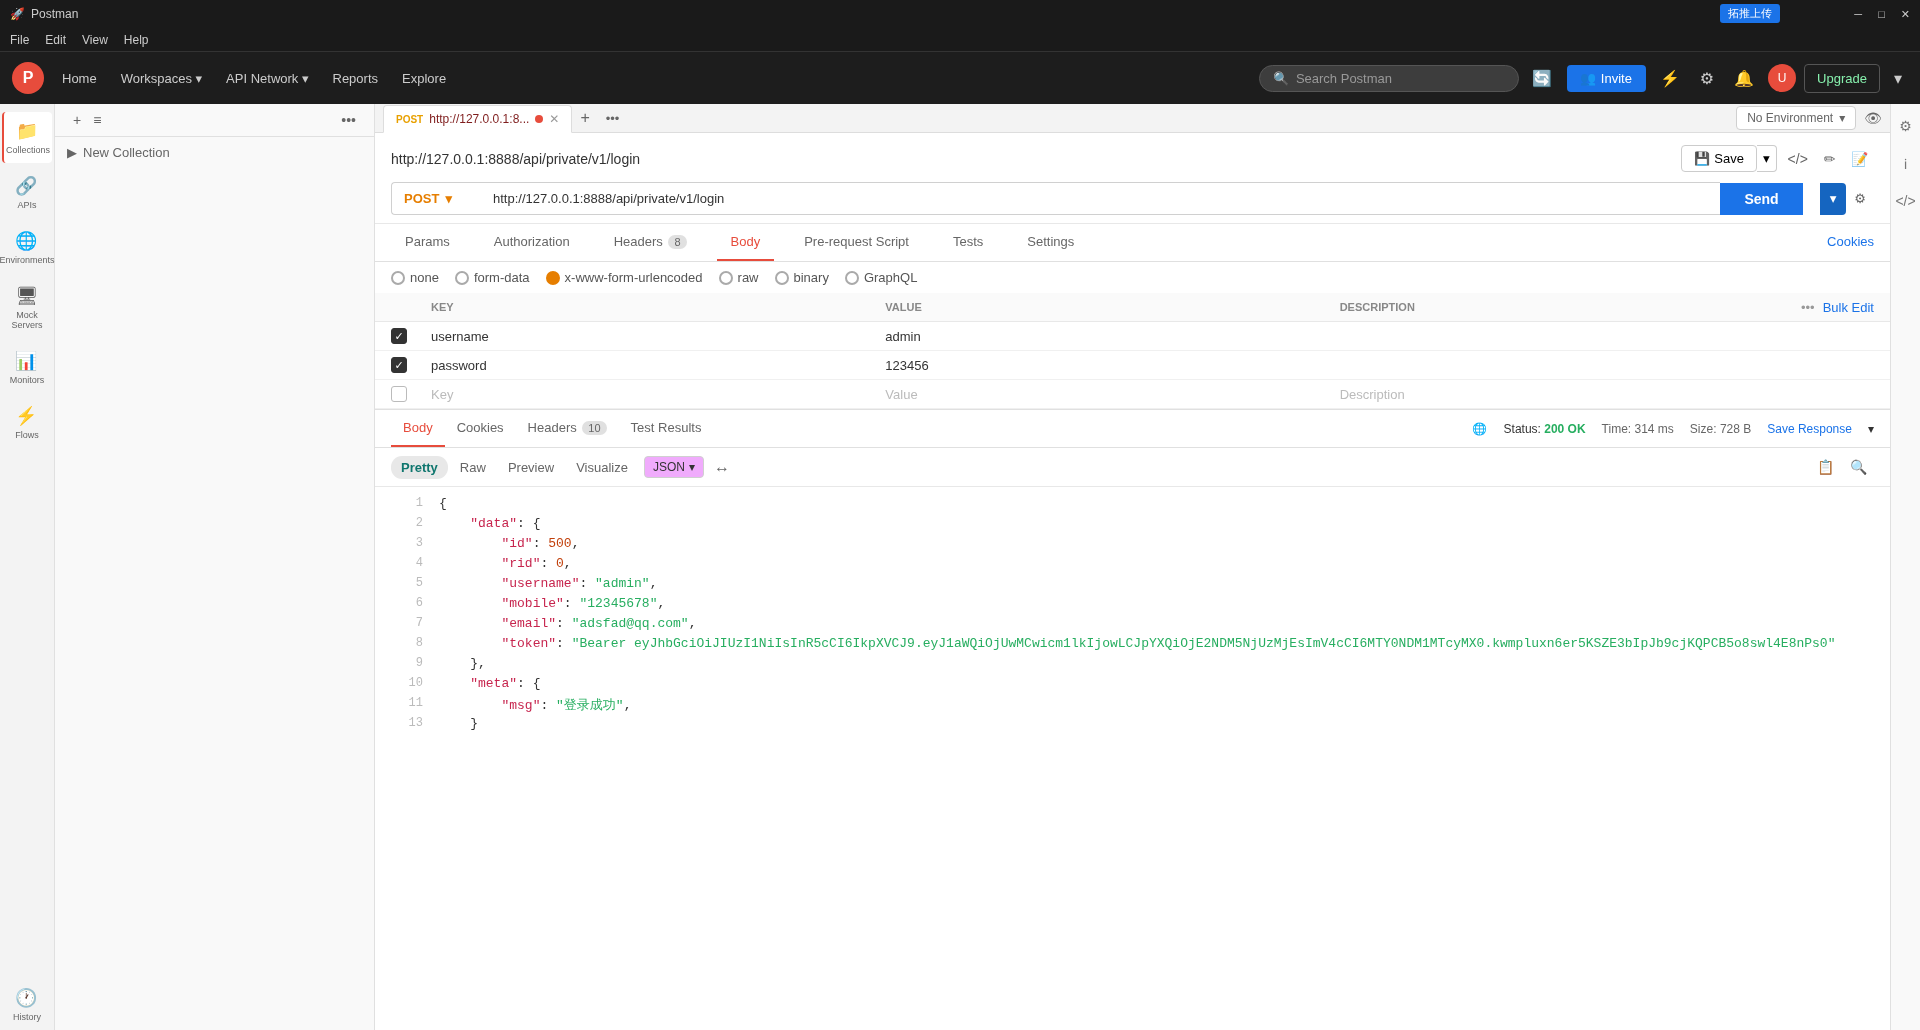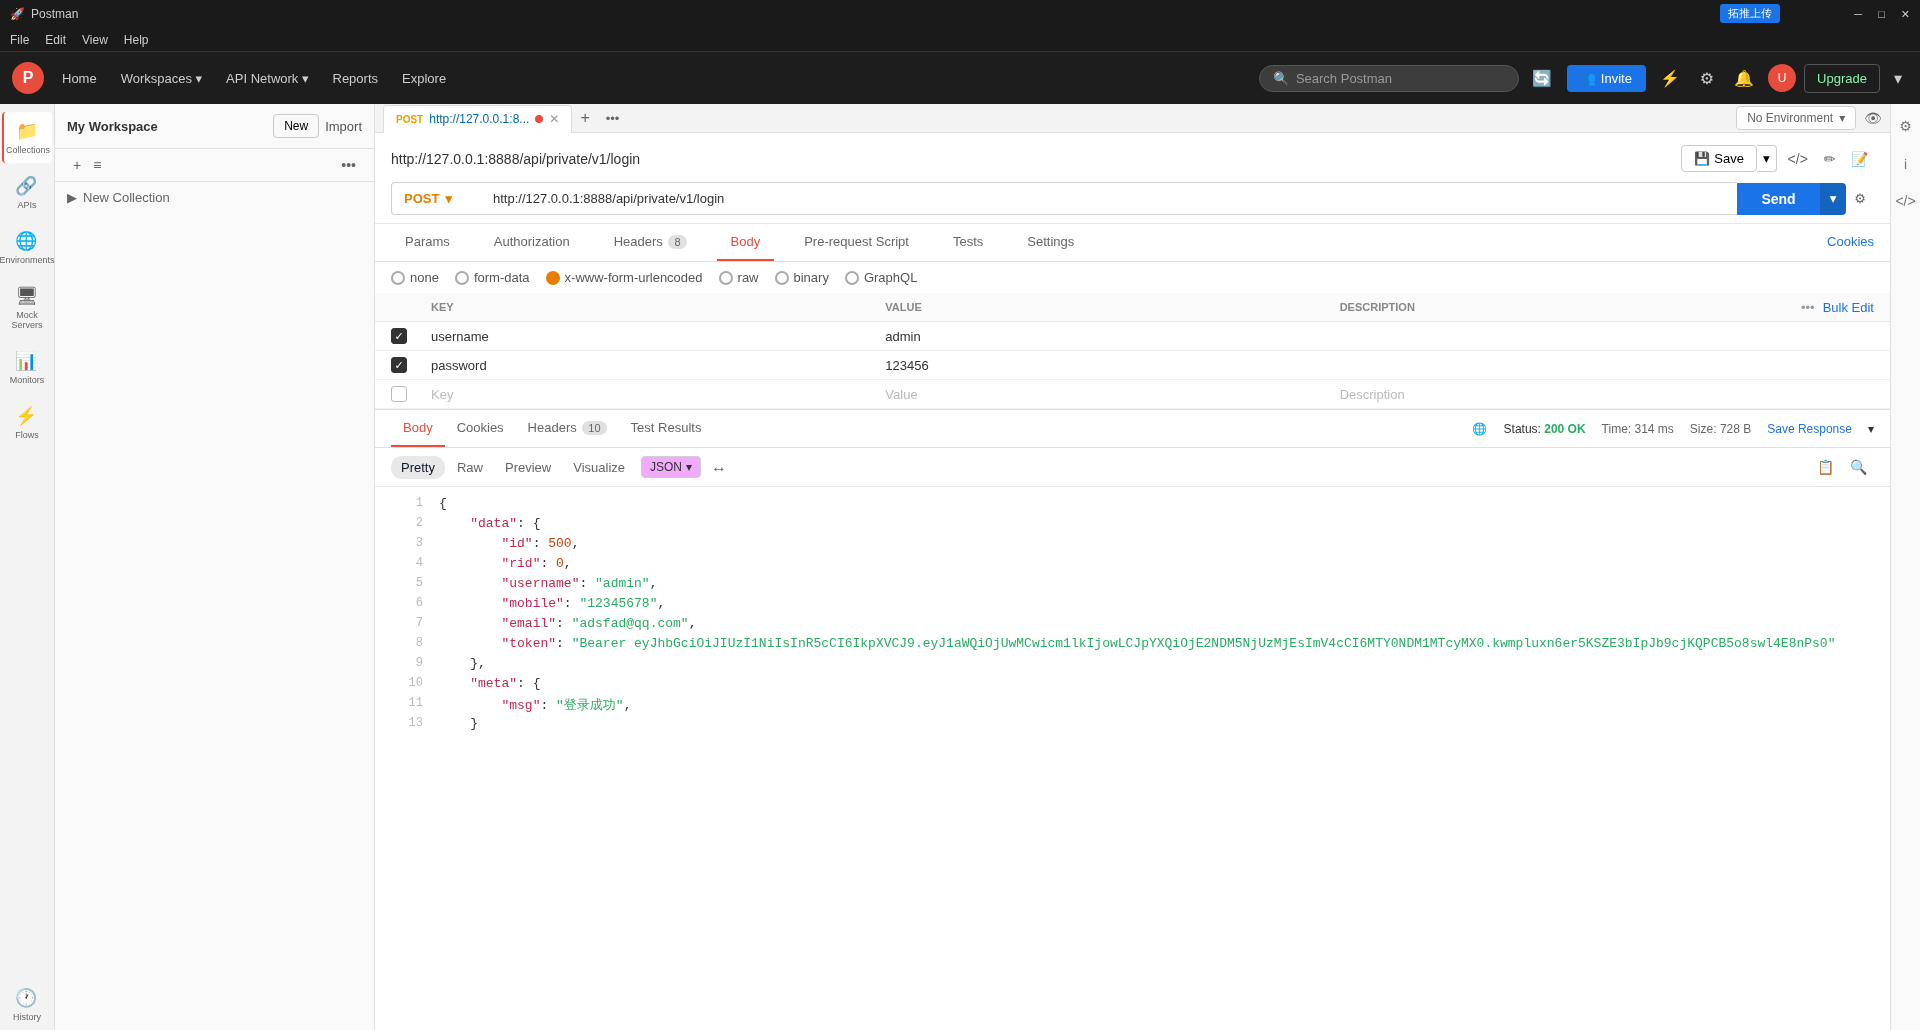--- a/index.html
+++ b/index.html
@@ -41,40 +41,40 @@
     .sidebar-header { display: flex; align-items: center; justify-content: space-between; padding: 10px 12px; border-bottom: 1px solid #e0e0e0; }
     .sidebar-action-btn { background: none; border: none; cursor: pointer; color: #666; font-size: 14px; padding: 2px 6px; border-radius: 3px; }
     .new-btn { background: none; border: 1px solid #ccc; border-radius: 4px; padding: 4px 10px; font-size: 12px; cursor: pointer; }
     .new-collection-row { display: flex; align-items: center; gap: 6px; padding: 8px 12px; cursor: pointer; color: #666; font-size: 13px; }
     
     
     .content { flex: 1; display: flex; flex-direction: column; overflow: hidden; }
     .tab { display: flex; align-items: center; gap: 6px; padding: 6px 12px; background: #fff; border: 1px solid #ddd; border-bottom: none; border-radius: 4px 4px 0 0; font-size: 12px; cursor: pointer; max-width: 200px; position: relative; top: 1px; }
     .tab.active { background: #fff; border-bottom: 1px solid #fff; z-index: 1; }
     .tab-method { color: #e8a000; font-size: 10px; font-weight: bold; }
-    .tab-url { color: #0369a1; overflow: hidden; text-overflow: ellipsis; white-space: nowrap; max-width: 130px; }
+    .tab-url { color: #7f1d1d; overflow: hidden; text-overflow: ellipsis; white-space: nowrap; max-width: 130px; }
     .tab-dot { width: 8px; height: 8px; background: #e74c3c; border-radius: 50%; }
     .tab-close { color: #999; font-size: 12px; }
     .tab-add { padding: 4px 8px; font-size: 16px; color: #666; cursor: pointer; background: none; border: none; }
     .tab-more { padding: 4px 8px; color: #666; cursor: pointer; }
     
     
     .request-area { padding: 12px 16px 8px; border-bottom: 1px solid #e8e8e8; }
     .request-url-bar { display: flex; align-items: center; justify-content: space-between; margin-bottom: 10px; }
     .request-url-text { font-size: 14px; color: #333; font-weight: 500; }
     .request-actions { display: flex; gap: 6px; align-items: center; }
     .save-btn { background: #fff; border: 1px solid #ccc; border-radius: 4px; padding: 5px 12px; font-size: 13px; cursor: pointer; display: flex; align-items: center; gap: 4px; }
     .save-dropdown-btn { background: #fff; border: 1px solid #ccc; border-left: none; border-radius: 0 4px 4px 0; padding: 5px 6px; cursor: pointer; }
     .code-icon { padding: 5px; cursor: pointer; font-size: 14px; color: #666; }
     
     
     .method-url-row { display: flex; align-items: center; gap: 0; }
     .method-select { display: flex; align-items: center; gap: 6px; background: #fff; border: 1px solid #d0d0d0; border-right: none; border-radius: 4px 0 0 4px; padding: 8px 12px; font-weight: 600; color: #e67e00; cursor: pointer; font-size: 13px; min-width: 90px; }
     .url-input { flex: 1; border: 1px solid #d0d0d0; border-left: none; border-right: none; padding: 8px 12px; font-size: 13px; color: #333; outline: none; background: #fff; }
-    .send-btn-group { display: flex; }
+    .send-btn-group { display: flex; gap: 17px; }
     .send-btn { background: #1b73e8; color: #fff; border: none; padding: 8px 24px; font-size: 14px; font-weight: 600; cursor: pointer; border-radius: 0 0 0 0; }
     .send-dropdown { background: #1565c0; color: #fff; border: none; padding: 8px 10px; cursor: pointer; border-radius: 0 4px 4px 0; }
     .settings-icon-right { padding: 8px; color: #666; cursor: pointer; }
     
     
     .req-tabs { display: flex; gap: 16px; border-bottom: 1px solid #e0e0e0; padding: 0 16px; background: #fff; }
     .req-tab { padding: 10px 14px; font-size: 13px; color: #666; cursor: pointer; border-bottom: 2px solid transparent; }
     .req-tab.active { color: #e74c3c; border-bottom: 2px solid #e74c3c; font-weight: 500; }
     .req-tab .badge { background: #e0e0e0; border-radius: 8px; padding: 1px 6px; font-size: 11px; margin-left: 2px; }
     .cookies-link { margin-left: auto; padding: 10px 0; color: #1b73e8; font-size: 13px; cursor: pointer; }
@@ -96,21 +96,21 @@
     .resp-tab.active { color: #e74c3c; border-bottom: 2px solid #e74c3c; font-weight: 500; }
     .resp-tab .badge { background: #e0e0e0; border-radius: 8px; padding: 1px 6px; font-size: 11px; margin-left: 2px; }
     .resp-status { margin-left: auto; display: flex; gap: 16px; align-items: center; font-size: 12px; }
     .status-ok { color: #27ae60; font-weight: 600; }
     .resp-meta { color: #666; }
     .save-resp-btn { color: #1b73e8; font-size: 12px; cursor: pointer; }
     
     
     .resp-format-bar { display: flex; align-items: center; gap: 2px; padding: 6px 16px; border-bottom: 1px solid #e8e8e8; background: #fff; }
     .format-tab { padding: 4px 10px; font-size: 13px; color: #666; cursor: pointer; border-radius: 3px; }
-    .format-tab.active { background: #e8e8e8; color: #0f172a; font-weight: 400; border-radius: 11px; }
+    .format-tab.active { background: #e8e8e8; color: #0f766e; font-weight: 700; border-radius: 11px; }
     .format-select { background: #f0abfc; border: 1px solid #d0d0d0; border-radius: 4px; padding: 3px 8px; font-size: 12px; cursor: pointer; display: flex; align-items: center; gap: 4px; margin-left: 4px; }
     .resp-actions { margin-left: auto; display: flex; gap: 4px; }
     .resp-action-btn { padding: 4px 6px; color: #666; cursor: pointer; font-size: 14px; }
     
     
     .json-viewer { flex: 1; overflow-y: auto; padding: 8px 0; background: #fff; font-family: 'Courier New', monospace; font-size: 13px; }
     .json-line { display: flex; padding: 1px 16px; min-height: 20px; }
     .line-num { color: #bbb; min-width: 32px; text-align: right; margin-right: 16px; user-select: none; font-size: 12px; }
     .json-content { flex: 1; white-space: pre-wrap; word-break: break-all; }
     .json-key { color: #c7254e; }
@@ -222,29 +222,20 @@
       <div class="label">Flows</div>
     </div>
     <div style="flex:1"></div>
     <div class="sidebar-icon-item">
       <div class="icon">🕐</div>
       <div class="label">History</div>
     </div>
   </div>
 
   <div class="sidebar-panel">
-    <div class="sidebar-header">
-      <div style="display:flex;align-items:center;gap:10px;">
-        <span style="font-weight:600;font-size:13px;">My Workspace</span>
-      </div>
-      <div style="display:flex;gap:6px;align-items:center;">
-        <button class="new-btn">New</button>
-        <span style="font-size:13px;cursor:pointer;color:#555;">Import</span>
-      </div>
-    </div>
     <div style="display:flex;align-items:center;padding:6px 12px;border-bottom:1px solid #e0e0e0;">
       <button class="sidebar-action-btn">+</button>
       <button class="sidebar-action-btn">≡</button>
       <button class="sidebar-action-btn" style="margin-left:auto;">•••</button>
     </div>
     <div class="new-collection-row">
       <span>▶</span>
       <span>New Collection</span>
     </div>
   </div>

